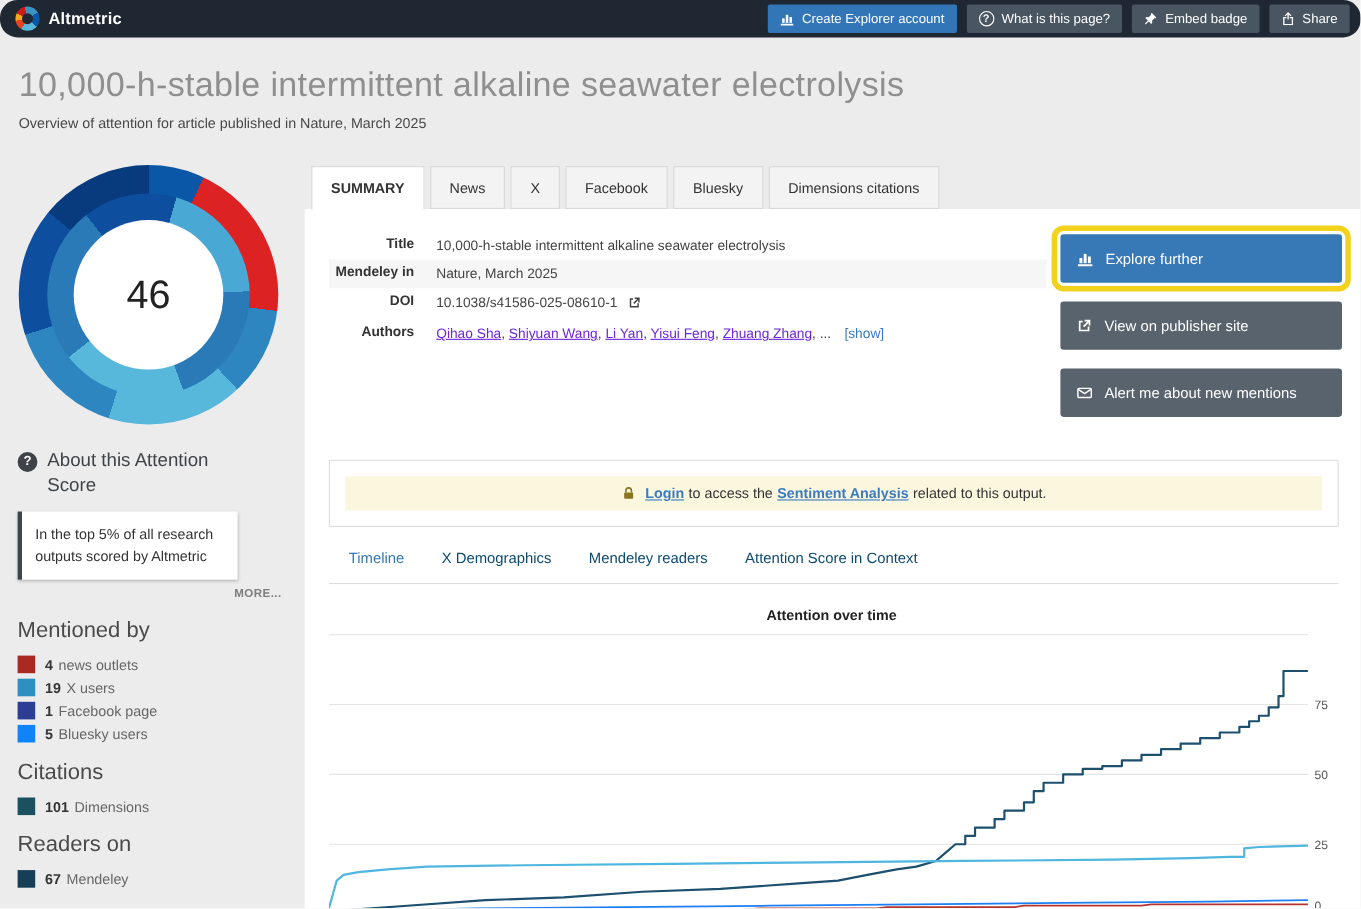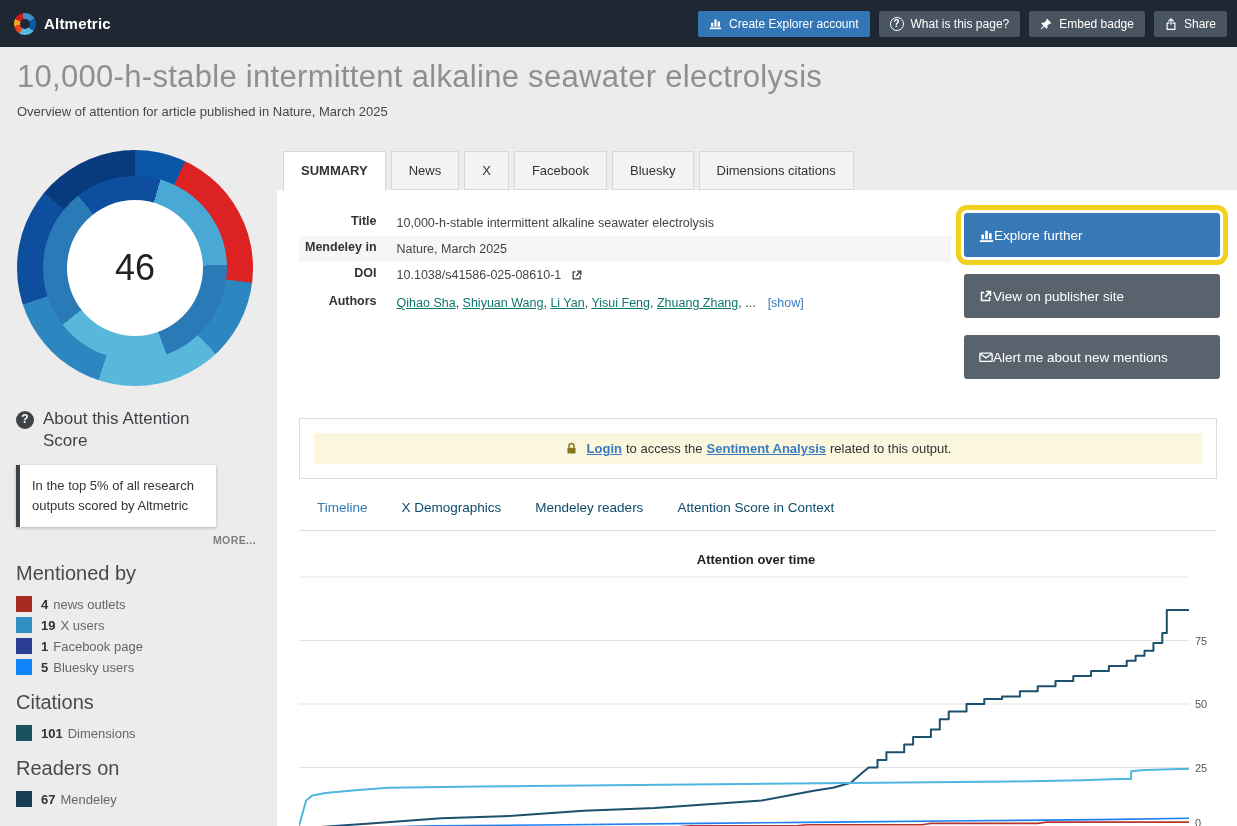--- a/index.html
+++ b/index.html
@@ -1,22 +1,22 @@
 <!DOCTYPE html>
 <html><head>
 <meta charset="utf-8">
 <style>
   * { margin:0; padding:0; box-sizing:border-box; }
   html,body { width:1237px; height:826px; overflow:hidden; }
   body { font-family:"Liberation Sans", sans-serif; }
   .page { position:relative; width:1237px; height:826px; background:#ececec; overflow:hidden; }
 
   
-  .topbar { position:absolute; top:0; left:0; right:0; height:47px; background:#1f2733;
-            display:flex; align-items:center; justify-content:space-between; padding:0 10px; z-index:20; }
+  .topbar { position:absolute; top:0; left:0; right:0; height:34px; background:#1f2733;
+            display:flex; align-items:center; justify-content:space-between; padding:0 10px; z-index:20;border-radius:16px; }
   .brand { display:flex; align-items:center; gap:8px; padding-left:4px; cursor:pointer; }
   .logo-donut { width:22px; height:22px; border-radius:50%; position:relative; flex:none;
                 background:conic-gradient(from 210deg,#e8431f 0 14%,#f5a81c 14% 24%,#d01a1a 24% 38%,#3b93c4 38% 58%,#0a57a8 58% 78%,#57b8dc 78% 100%); }
   .logo-donut::after { content:""; position:absolute; inset:6px; background:#1f2733; border-radius:50%; }
   .brand-text { color:#fff; font-size:15px; font-weight:bold; letter-spacing:.2px; }
   .nav-actions { display:flex; gap:9px; }
   .nbtn { display:flex; align-items:center; gap:7px; border:none; border-radius:2px; cursor:pointer;
           background:#495561; color:#fff; font-size:12px; padding:6px 11px; font-family:inherit; }
   .nbtn.primary { background:#3376b8; }
   .nbtn svg { display:block; }
@@ -56,25 +56,25 @@
 
   
   .panel { position:absolute; left:277px; top:190px; width:960px; height:636px; background:#fff; overflow:hidden; z-index:4; }
 
   .summary-grid { position:absolute; left:22px; top:20px; right:17px; display:flex; justify-content:space-between; }
   table.meta { border-collapse:collapse; width:652px; font-size:12.5px; align-self:flex-start; }
   table.meta th { font-weight:bold; color:#333; text-align:right; padding:4px 12px 4px 6px; white-space:nowrap; vertical-align:top; width:78px; }
   table.meta td { color:#444; padding:4px 8px; line-height:1.45; }
   table.meta tr.alt { background:#f6f6f6; }
   .ext-ic { margin-left:6px; vertical-align:-2px; color:#444; }
-  a.author { color:#0f766e; text-decoration:underline; cursor:pointer; }
+  a.author { color:#6d28d9; text-decoration:underline; cursor:pointer; }
   a.show-link { color:#3a7bbf; margin-left:12px; cursor:pointer; text-decoration:none; }
 
   .actions { width:256px; display:flex; flex-direction:column; gap:17px; padding-top:3px; }
-  .action { display:flex; align-items:center; border:none; border-radius:3px; color:#fff;
+  .action { display:flex; align-items:center; gap:11px; border:none; border-radius:3px; color:#fff;
             font-size:13.5px; padding:0 15px; height:44px; cursor:pointer; text-align:left; font-family:inherit; }
   .action .ic { display:flex; flex:none; }
   .action.primary { background:#3779b6; outline:5px solid #f2d21c; outline-offset:3px; }
   .action.secondary { background:#59636d; }
 
   .login-wrap { position:absolute; left:22px; right:20px; top:228px; background:#fff; border:1px solid #ddd; padding:14px; }
   .login-strip { background:#fbf7df; padding:8px 6px; display:flex; justify-content:center; align-items:center; gap:4px; font-size:13px; color:#333; }
   .login-strip .lock { display:flex; margin-right:5px; }
   .login-strip a { color:#3a7bbf; font-weight:bold; text-decoration:underline; cursor:pointer; }
 

